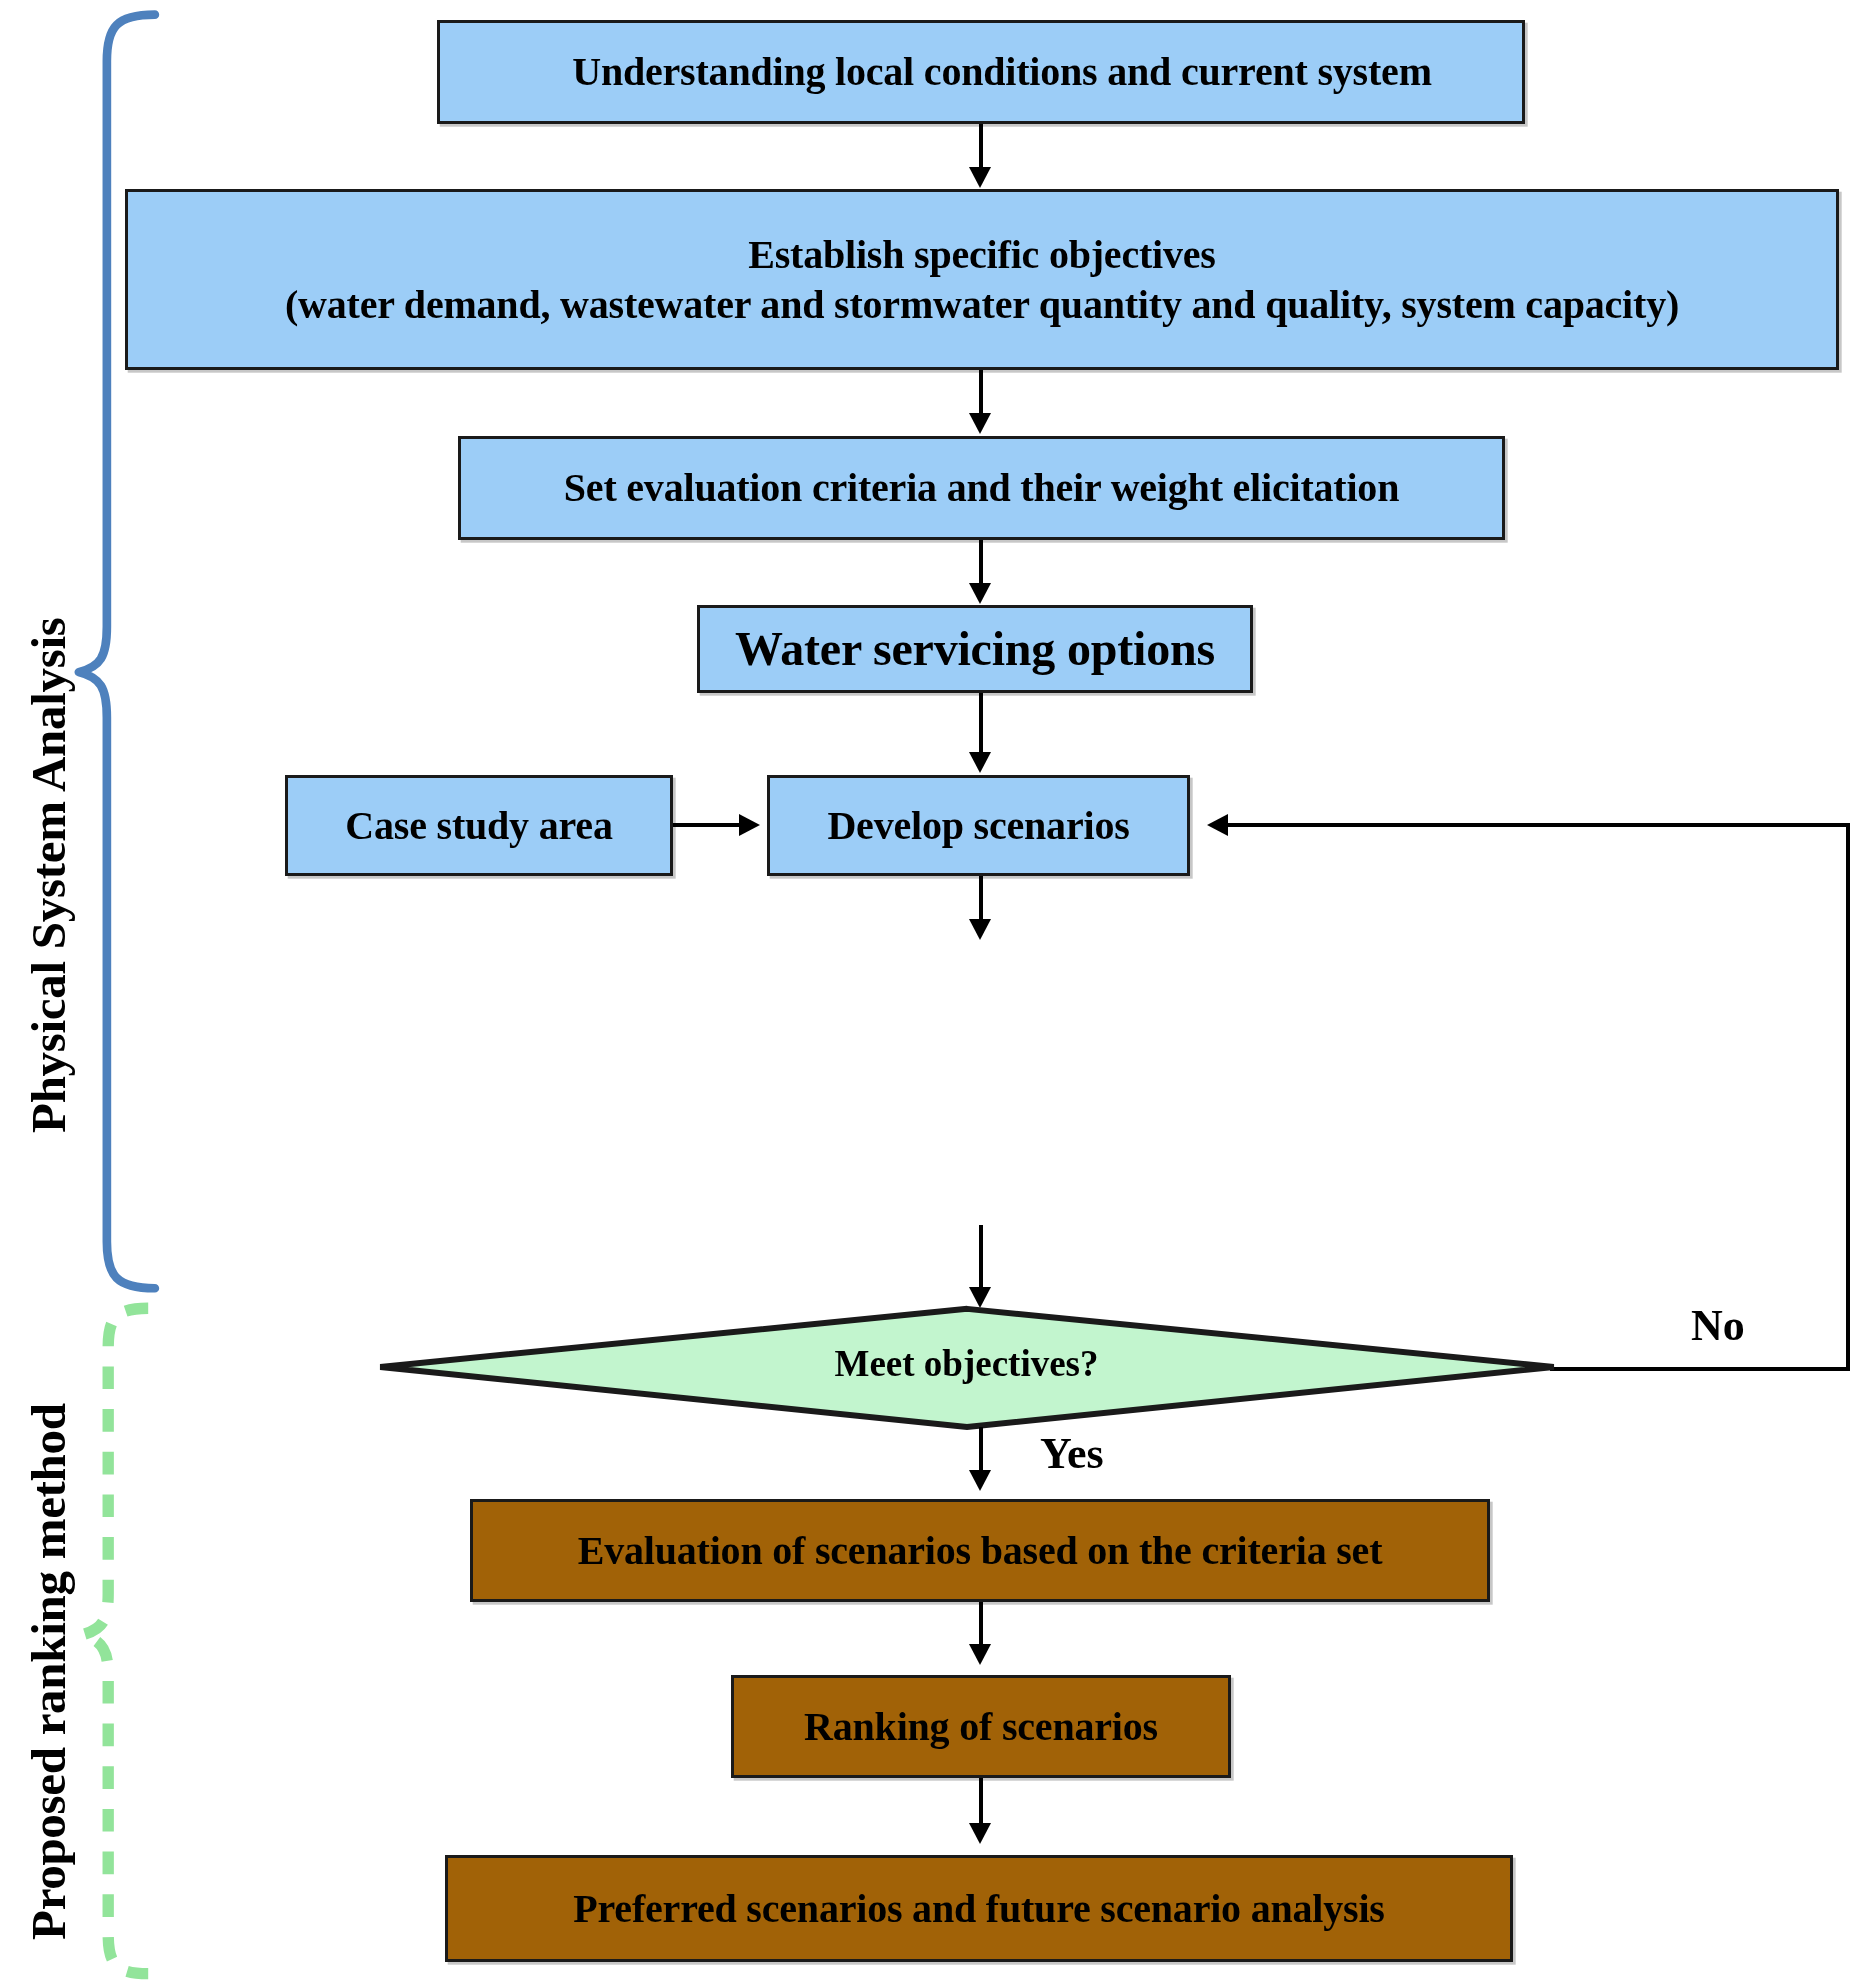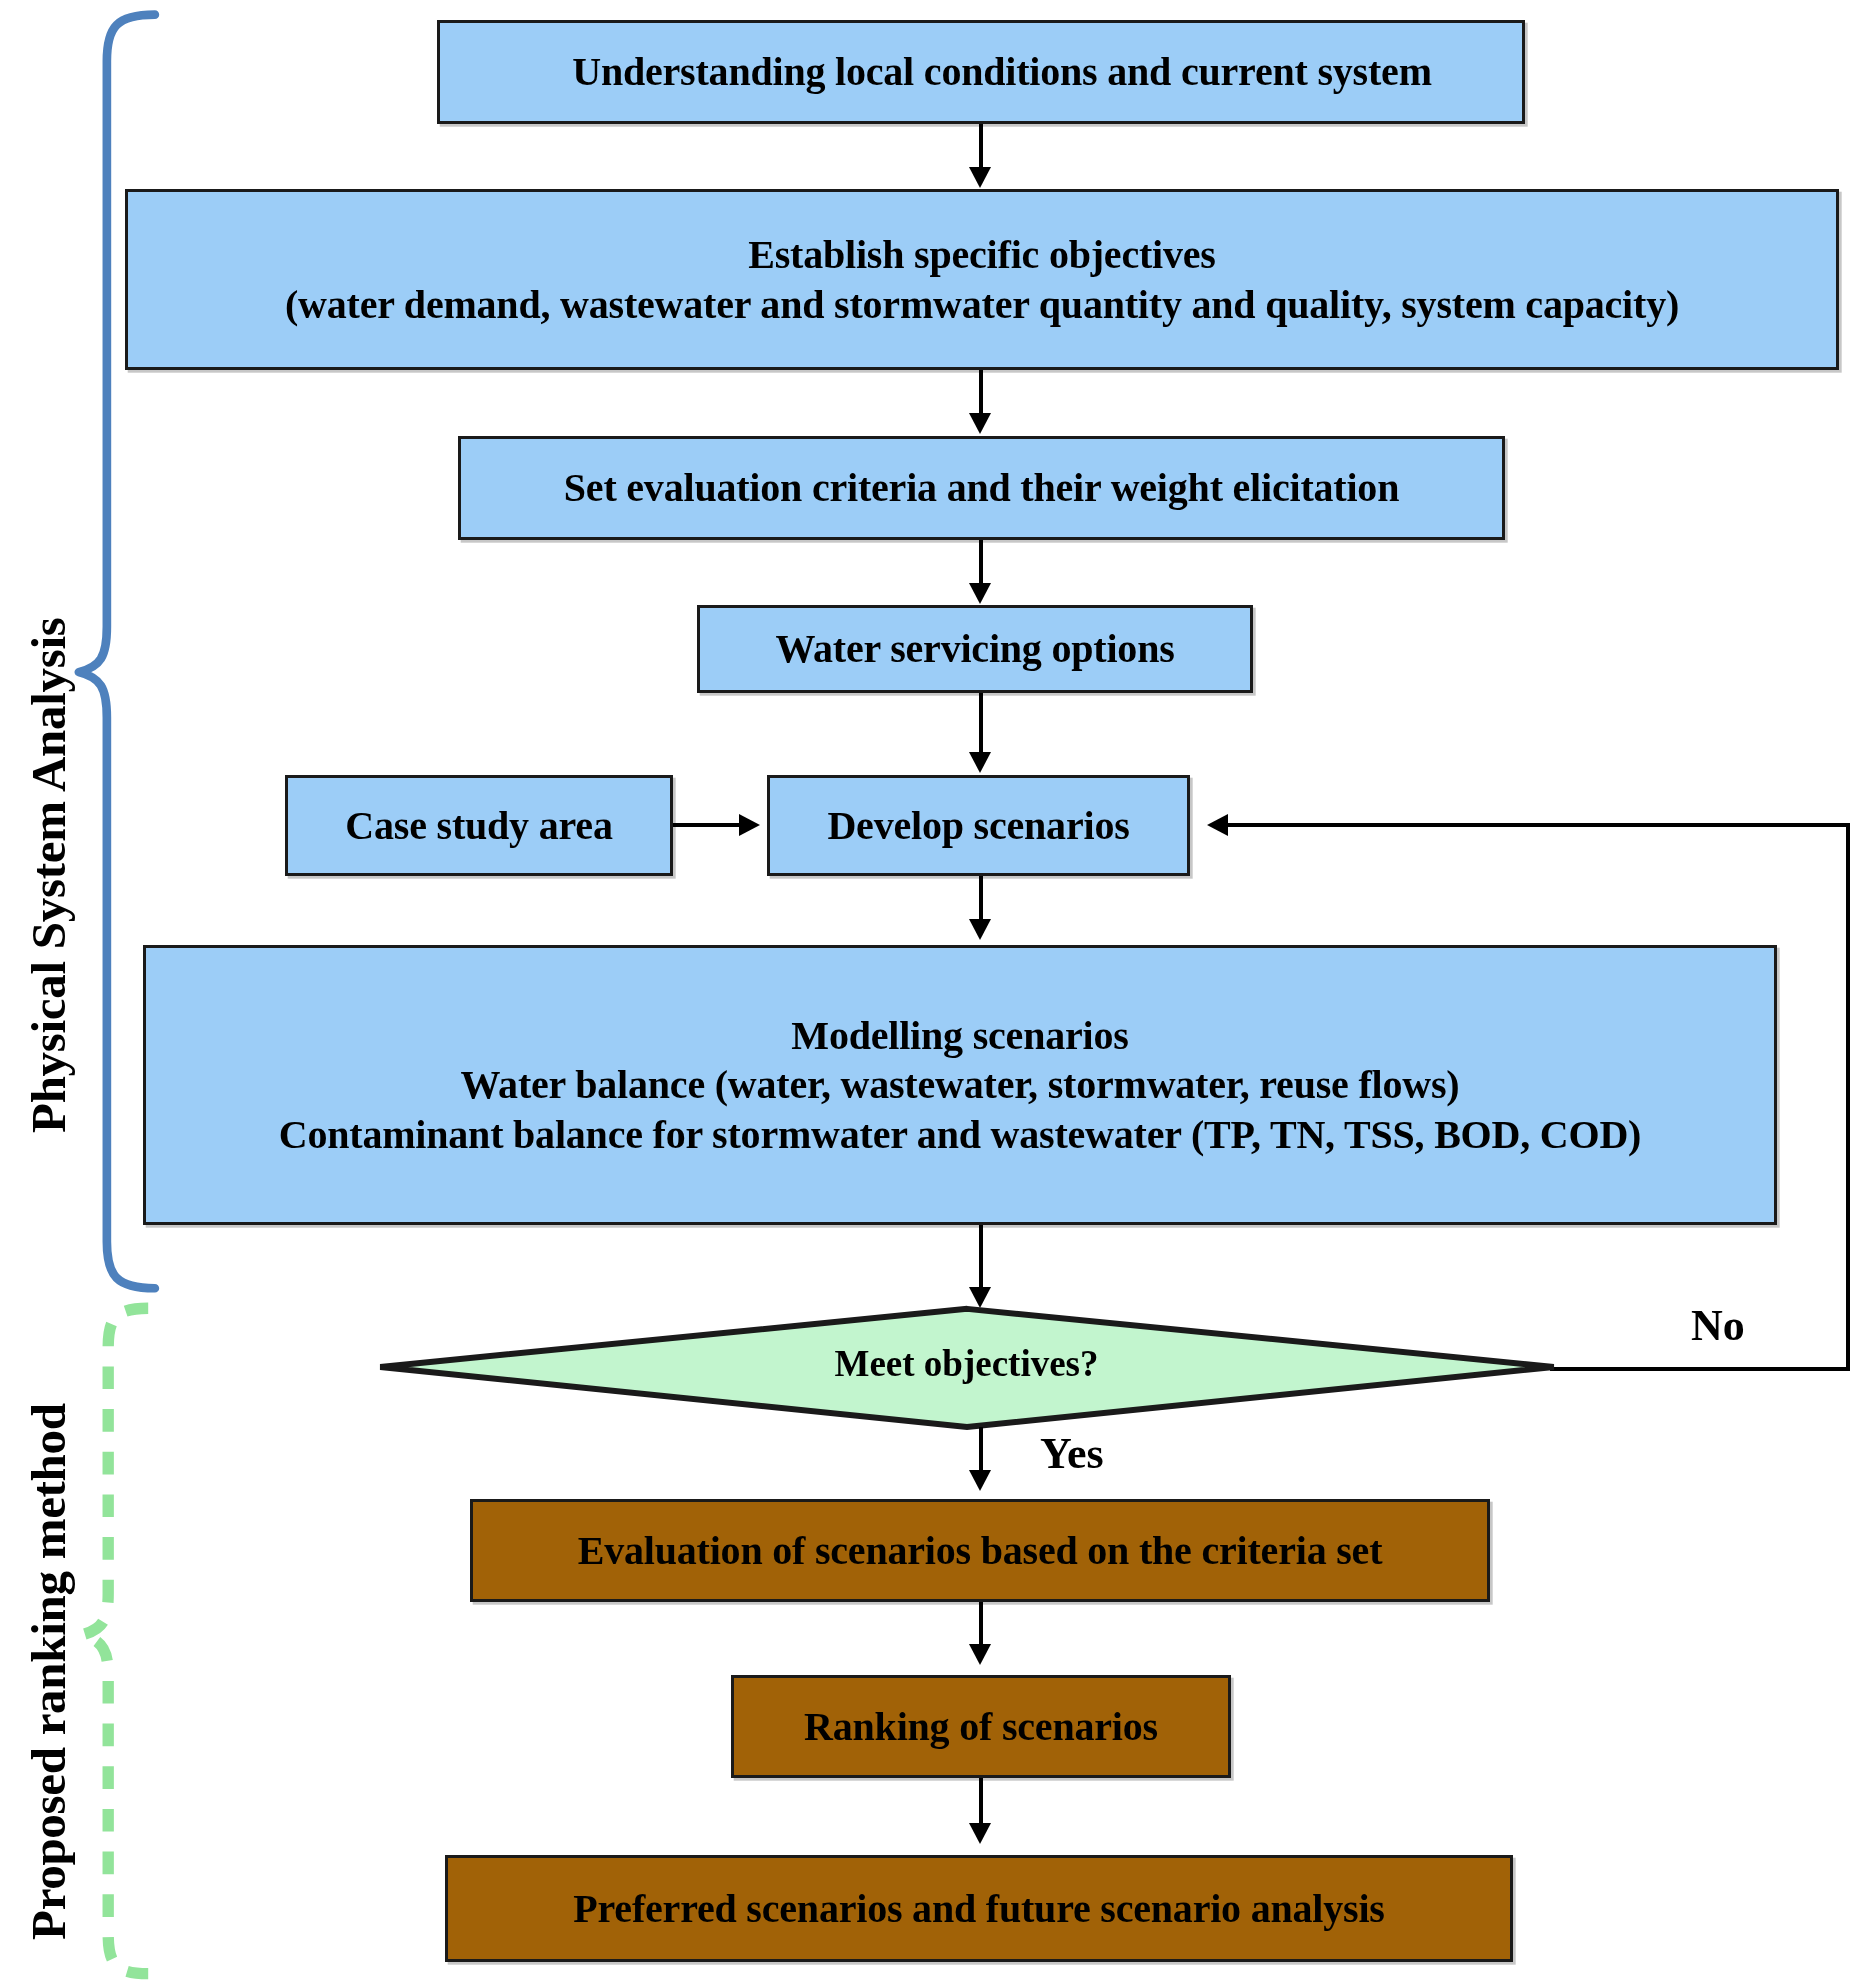--- a/index.html
+++ b/index.html
@@ -131,21 +131,21 @@
   <div class="vline" style="left: 979px; top: 370px; height: 48px;"></div>
   <div class="arrow-down" style="left: 969px; top: 413px;"></div>
 
   <div class="node blue" style="left: 458px; top: 436px; width: 1047px; height: 104px; font-size: 40px;">
     <span>Set evaluation criteria and their weight elicitation</span>
   </div>
 
   <div class="vline" style="left: 979px; top: 540px; height: 48px;"></div>
   <div class="arrow-down" style="left: 969px; top: 583px;"></div>
 
-  <div class="node blue" style="left: 697px; top: 605px; width: 556px; height: 88px; font-size: 40px; align-items: center;">
+  <div class="node blue" style="left: 697px; top: 605px; width: 556px; height: 88px; font-size: 48px; align-items: center;">
     <span>Water servicing options</span>
   </div>
 
   <div class="vline" style="left: 979px; top: 693px; height: 63px;"></div>
   <div class="arrow-down" style="left: 969px; top: 752px;"></div>
 
   <div class="node blue" style="left: 285px; top: 775px; width: 388px; height: 101px; font-size: 40px;">
     <span>Case study area</span>
   </div>
 
@@ -159,25 +159,20 @@
   <div class="hline" style="left: 1550px; top: 1367px; width: 300px;"></div>
   <div class="vline" style="left: 1846px; top: 823px; height: 547px;"></div>
   <div class="hline" style="left: 1227px; top: 823px; width: 623px;"></div>
   <div class="arrow-left" style="left: 1207px; top: 814px;"></div>
 
   <div class="edge-label" style="left: 1691px; top: 1300px; font-size: 44px;">No</div>
 
   <div class="vline" style="left: 979px; top: 876px; height: 45px;"></div>
   <div class="arrow-down" style="left: 969px; top: 919px;"></div>
 
-  <div class="node blue" style="left: 143px; top: 945px; width: 1634px; height: 280px; font-size: 40px; flex-direction: column;">
-    <span>Modelling scenarios</span>
-    <span>Water balance (water, wastewater, stormwater, reuse flows)</span>
-    <span>Contaminant balance for stormwater and wastewater (TP, TN, TSS, BOD, COD)</span>
-  </div>
 
   <div class="vline" style="left: 979px; top: 1225px; height: 65px;"></div>
   <div class="arrow-down" style="left: 969px; top: 1287px;"></div>
 
   <svg class="svg-layer" viewBox="0 0 2795 2977">
     <polygon points="1450,1963 2330,2050 1450,2140 570,2050" fill="#C2F5CE" stroke="#1A1A1A" stroke-width="9" stroke-linejoin="miter"></polygon>
   </svg>
   <div style="position:absolute; left: 700px; top: 1342px; width: 533px; text-align:center;
               font-size: 37px; font-weight: bold; color:#000;">Meet objectives?</div>
 

